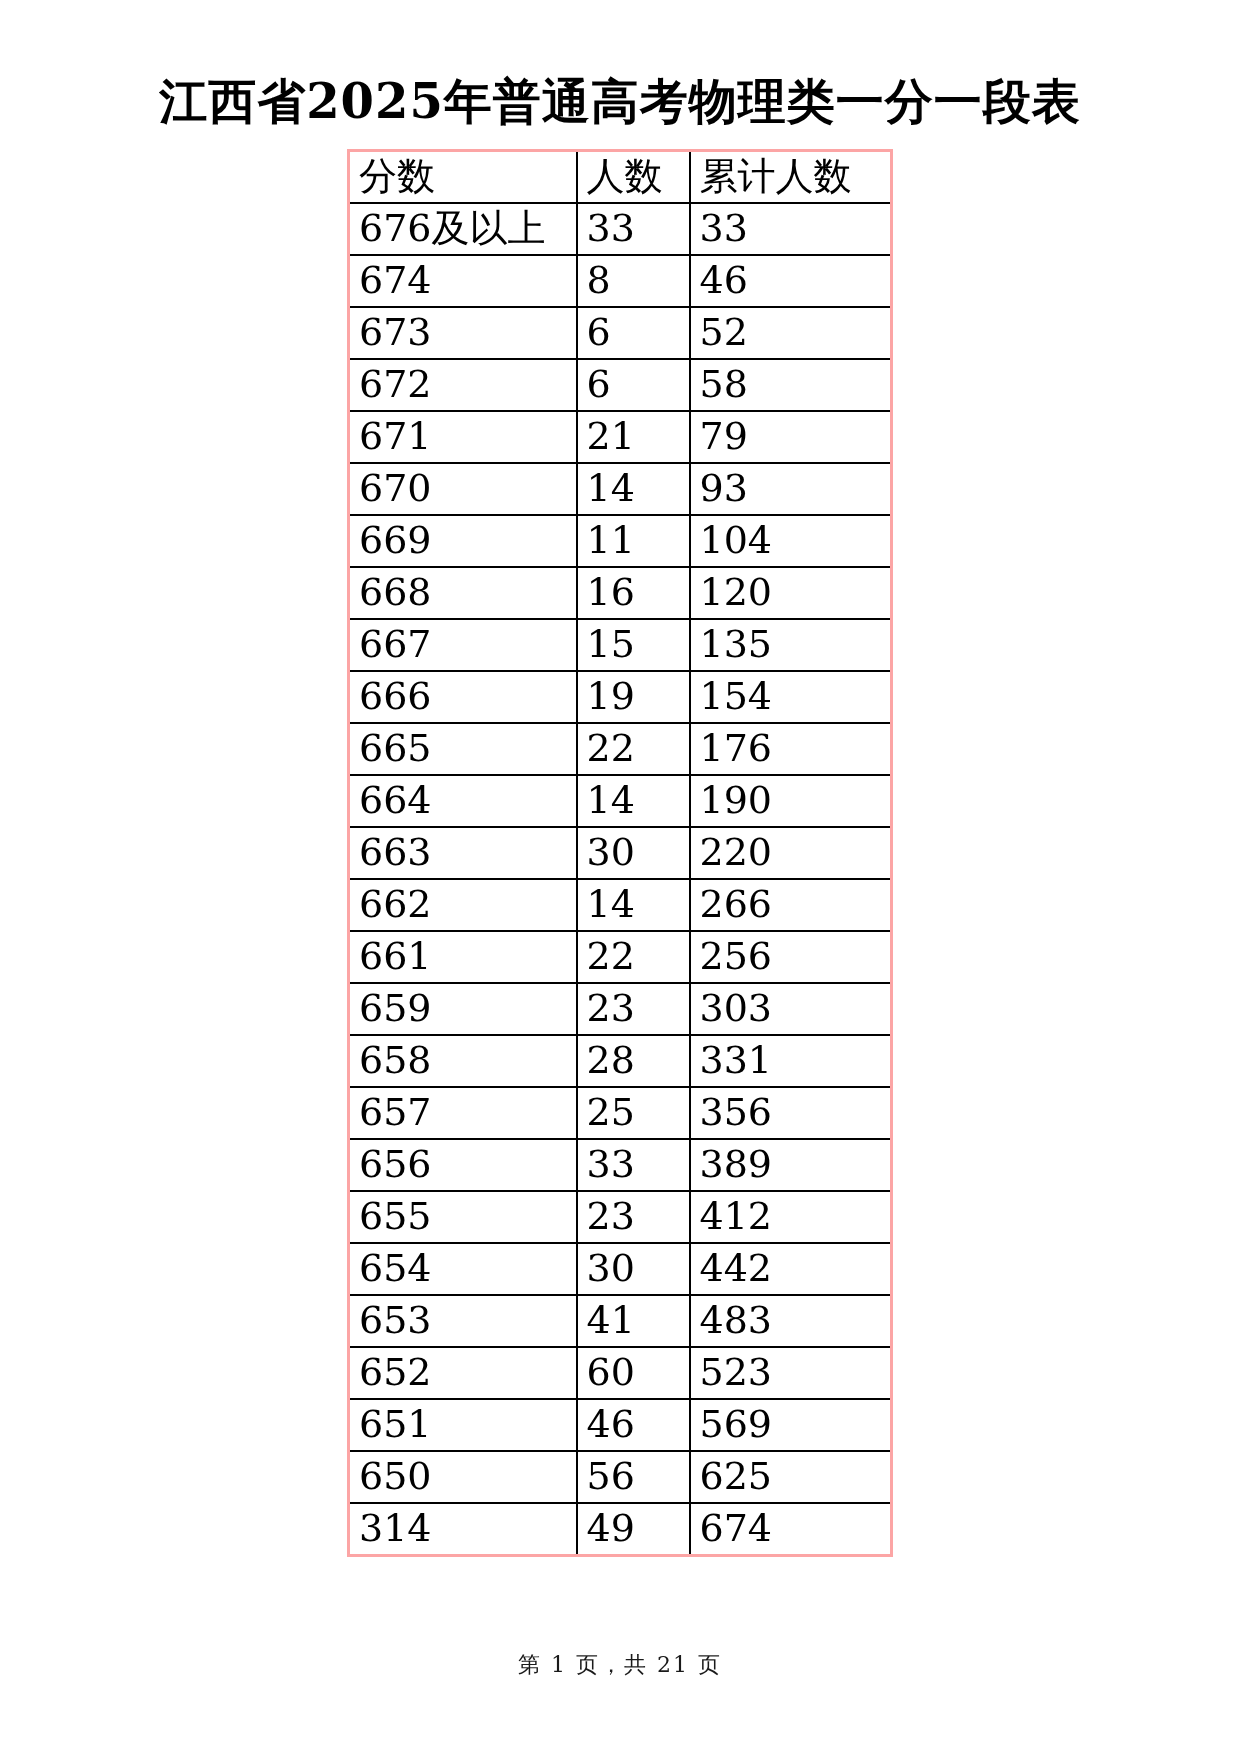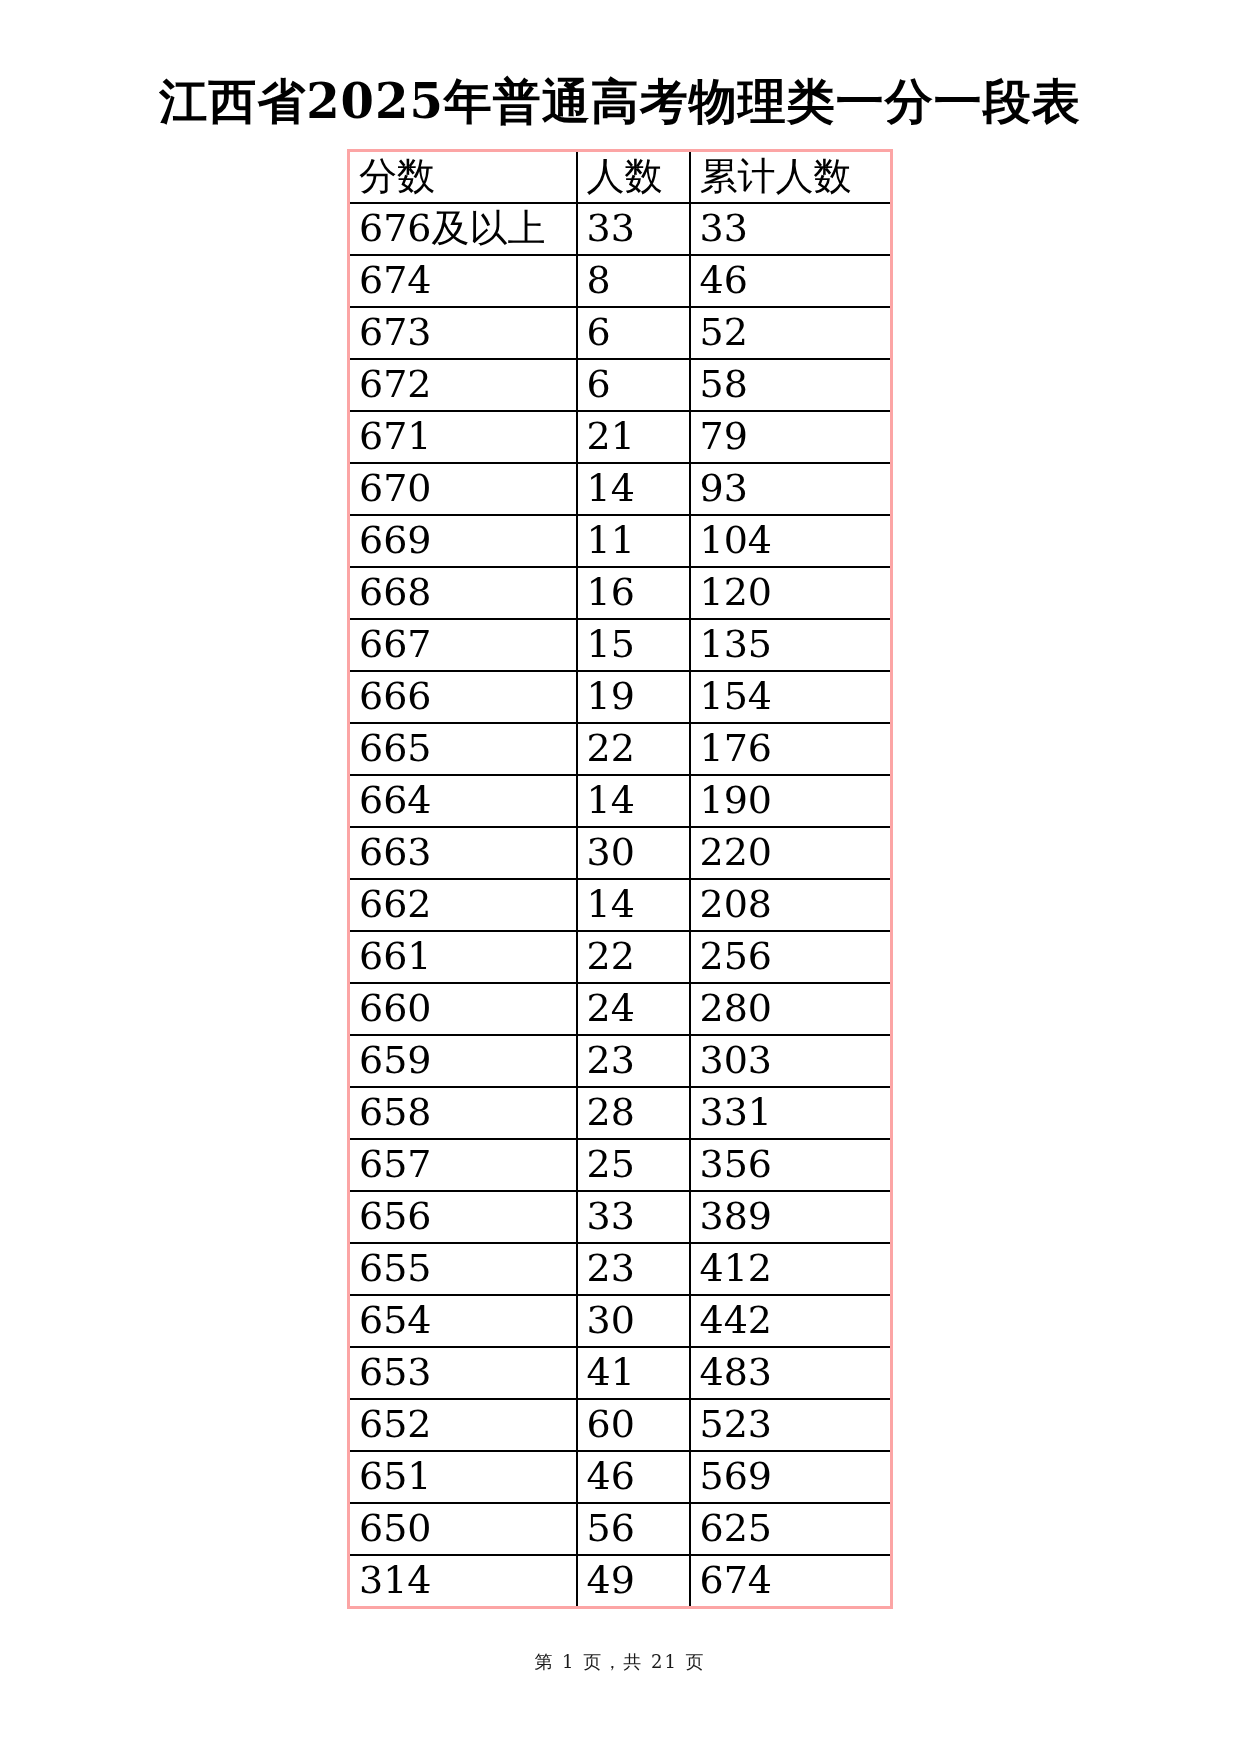--- a/index.html
+++ b/index.html
@@ -52,21 +52,21 @@
     line-height: 1.0;
     white-space: nowrap;
     overflow: hidden;
   }
   .page-footer {
     position: absolute;
     top: 1650px;
     left: 0;
     width: 100%;
     text-align: center;
-    font-size: 18px;
+    font-size: 22px;
     letter-spacing: 2px;
     color: #1a1a1a;
   }
 </style>
 </head>
 <body>
 
 <div class="page">
 
   <h1 class="doc-title">江西省2025年普通高考物理类一分一段表</h1>
@@ -146,33 +146,28 @@
           <td>190</td>
         </tr>
         <tr>
           <td>663</td>
           <td>30</td>
           <td>220</td>
         </tr>
         <tr>
           <td>662</td>
           <td>14</td>
-          <td>208</td>
+          <td>266</td>
         </tr>
         <tr>
           <td>661</td>
           <td>22</td>
           <td>256</td>
         </tr>
         <tr>
-          <td>660</td>
-          <td>24</td>
-          <td>280</td>
-        </tr>
-        <tr>
           <td>659</td>
           <td>23</td>
           <td>303</td>
         </tr>
         <tr>
           <td>658</td>
           <td>28</td>
           <td>331</td>
         </tr>
         <tr>

